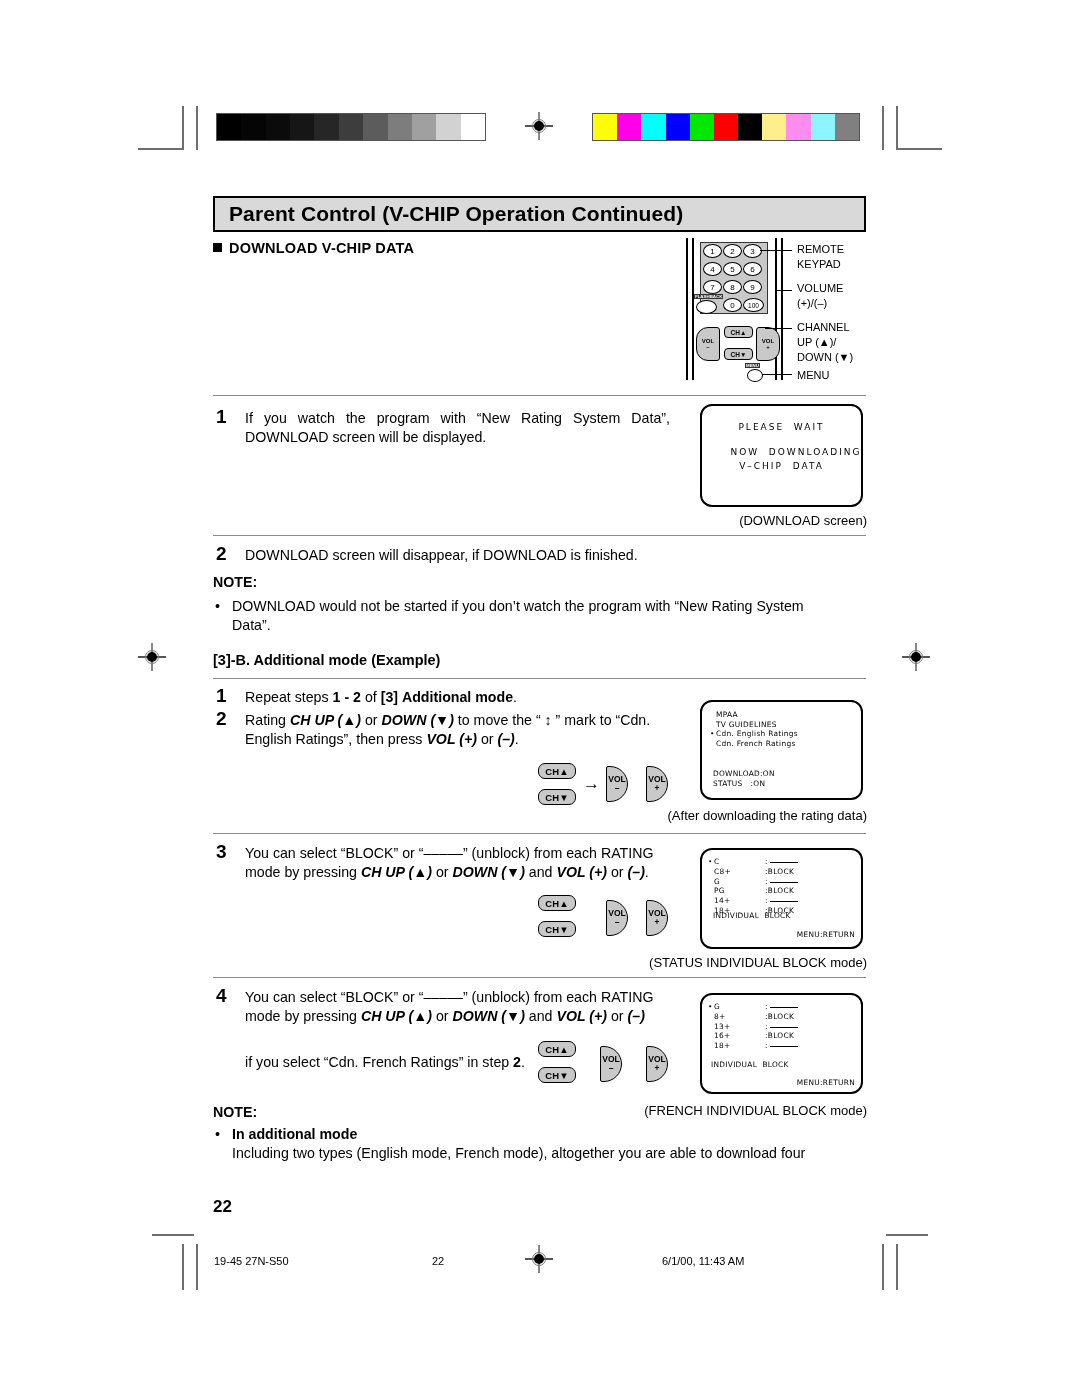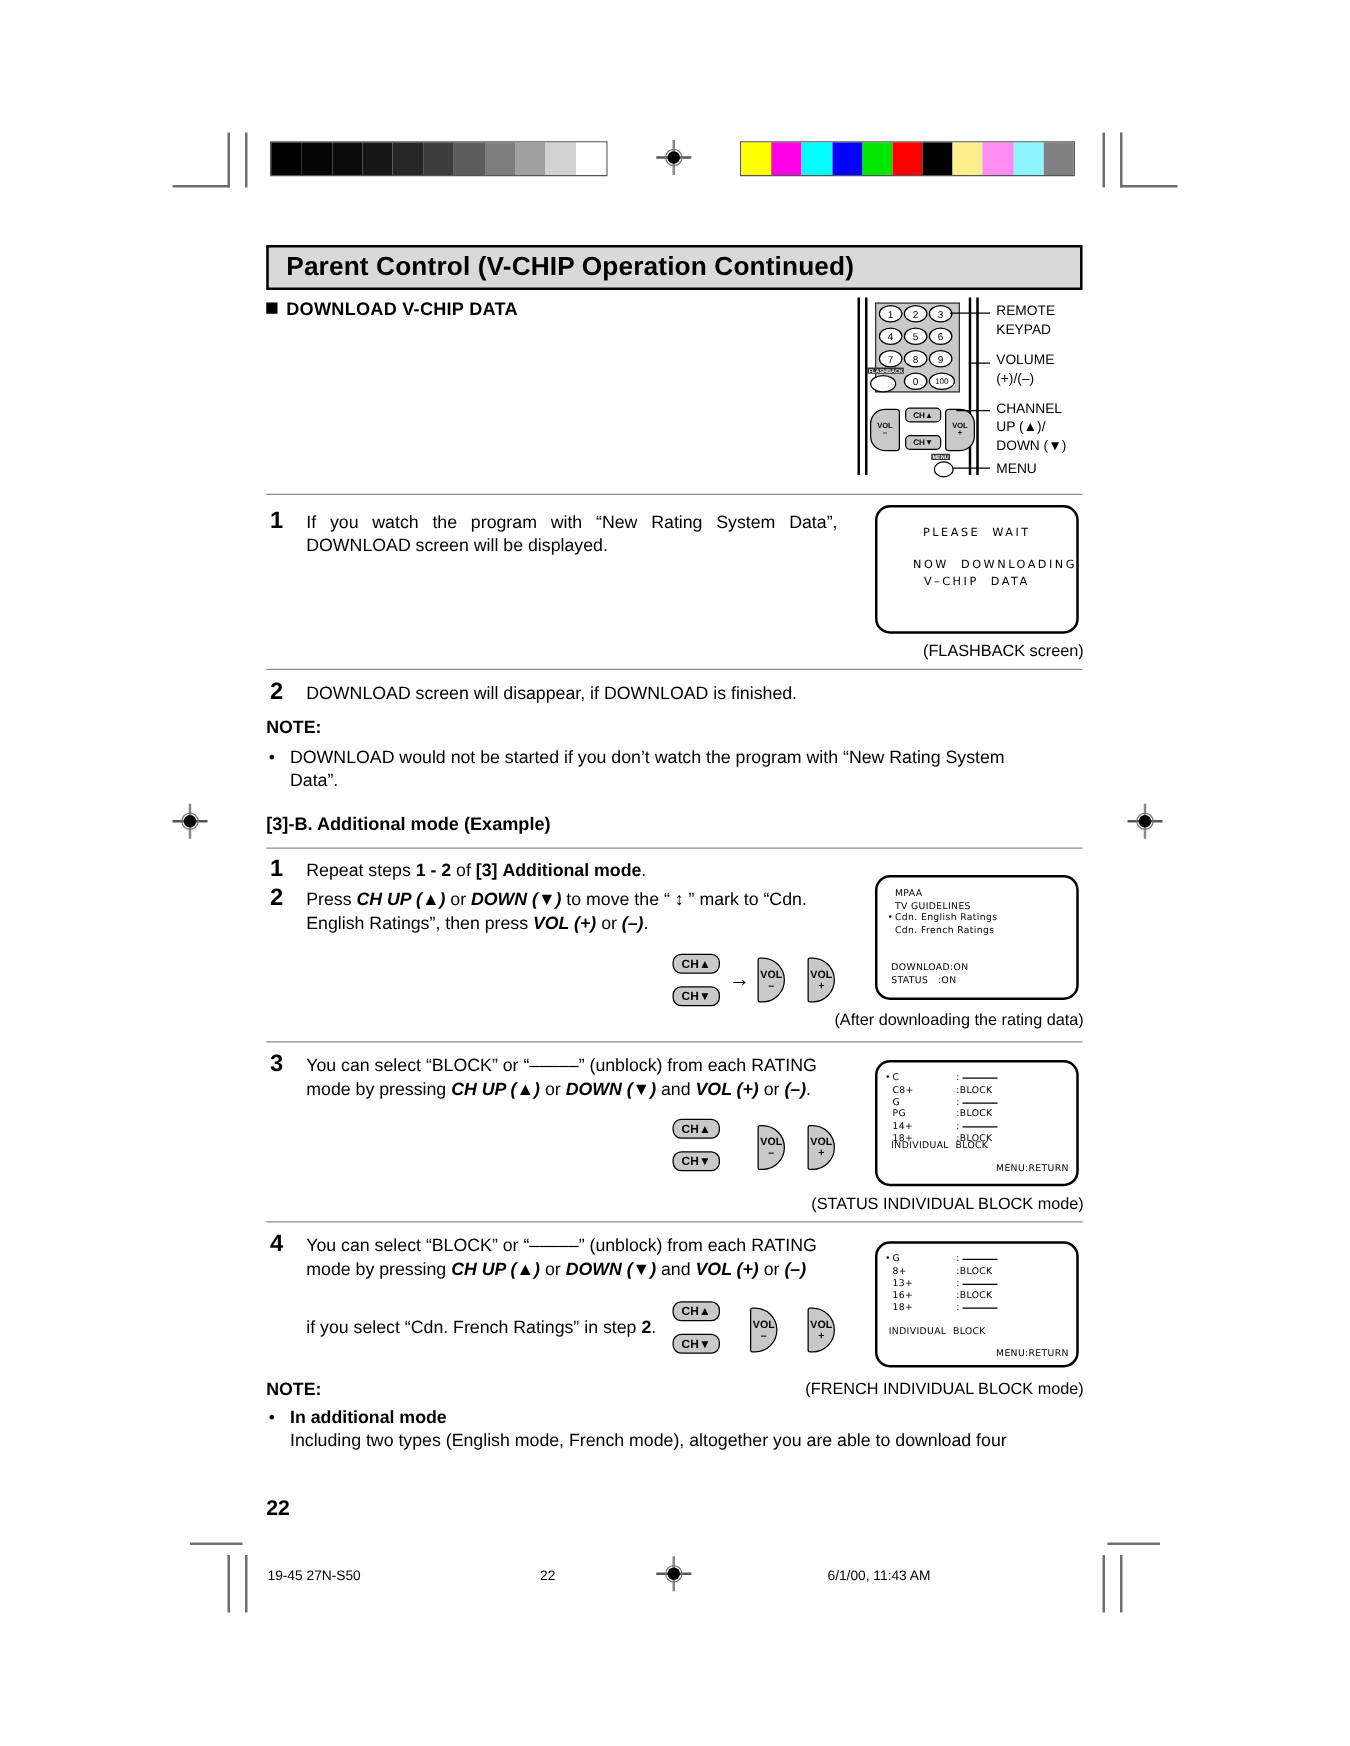--- a/index.html
+++ b/index.html
@@ -229,21 +229,21 @@
 <div class="stepnum" style="left:216px;top:406px;">1</div>
 <div class="steptxt" style="left:245px;top:409px;width:425px;">
   <span style="display:block;text-align:justify;text-align-last:justify;">If you watch the program with “New Rating System Data”,</span>
   <span style="display:block;">DOWNLOAD screen will be displayed.</span>
 </div>
 
 <div class="tvbox" style="left:700px;top:404px;width:163px;height:103px;"></div>
 <div class="osd-big" style="left:700px;top:422px;width:163px;text-align:center;">PLEASE  WAIT</div>
 <div class="osd-big" style="left:700px;top:447px;width:192px;text-align:center;">NOW  DOWNLOADING</div>
 <div class="osd-big" style="left:700px;top:461px;width:163px;text-align:center;">V–CHIP  DATA</div>
-<div class="caption" style="left:700px;top:513px;width:167px;text-align:right;">(FLASHBACK screen)</div>
+<div class="caption" style="left:700px;top:513px;width:167px;text-align:right;">(DOWNLOAD screen)</div>
 
 <div class="hr" style="left:213px;top:535px;width:653px;"></div>
 
 <div class="stepnum" style="left:216px;top:543px;">2</div>
 <div class="steptxt" style="left:245px;top:546px;width:620px;">DOWNLOAD screen will disappear, if DOWNLOAD is finished.</div>
 
 <div class="note" style="left:213px;top:574px;">NOTE:</div>
 <div class="plain" style="left:215px;top:597px;">•</div>
 <div class="plain" style="left:232px;top:597px;width:634px;">
   <span style="display:block;">DOWNLOAD would not be started if you don’t watch the program with “New Rating System</span>
@@ -255,21 +255,21 @@
 <div class="hr" style="left:213px;top:678px;width:653px;"></div>
 
 <div class="stepnum" style="left:216px;top:685px;">1</div>
 <div class="plain" style="left:245px;top:688px;width:430px;">
   <span>Repeat steps </span><span class="b">1 - 2</span><span> of </span><span class="b">[3]</span><span> </span><span class="b">Additional mode</span><span>.</span>
 </div>
 
 <div class="stepnum" style="left:216px;top:708px;">2</div>
 <div class="plain" style="left:245px;top:711px;width:440px;">
   <span style="display:block;">
-    <span>Press </span><span class="bi">CH UP (▲)</span><span> or </span><span class="bi">DOWN (▼)</span><span> to move the “ ↕ ” mark to “Cdn.</span>
+    <span>Rating </span><span class="bi">CH UP (▲)</span><span> or </span><span class="bi">DOWN (▼)</span><span> to move the “ ↕ ” mark to “Cdn.</span>
   </span>
   <span style="display:block;">
     <span>English Ratings”, then press </span><span class="bi">VOL (+)</span><span> or </span><span class="bi">(–)</span><span>.</span>
   </span>
 </div>
 
 <div>
   <div class="chbtn" style="left:538px;top:763px;width:38px;height:16px;">
       <span>CH▲</span>
     </div>

